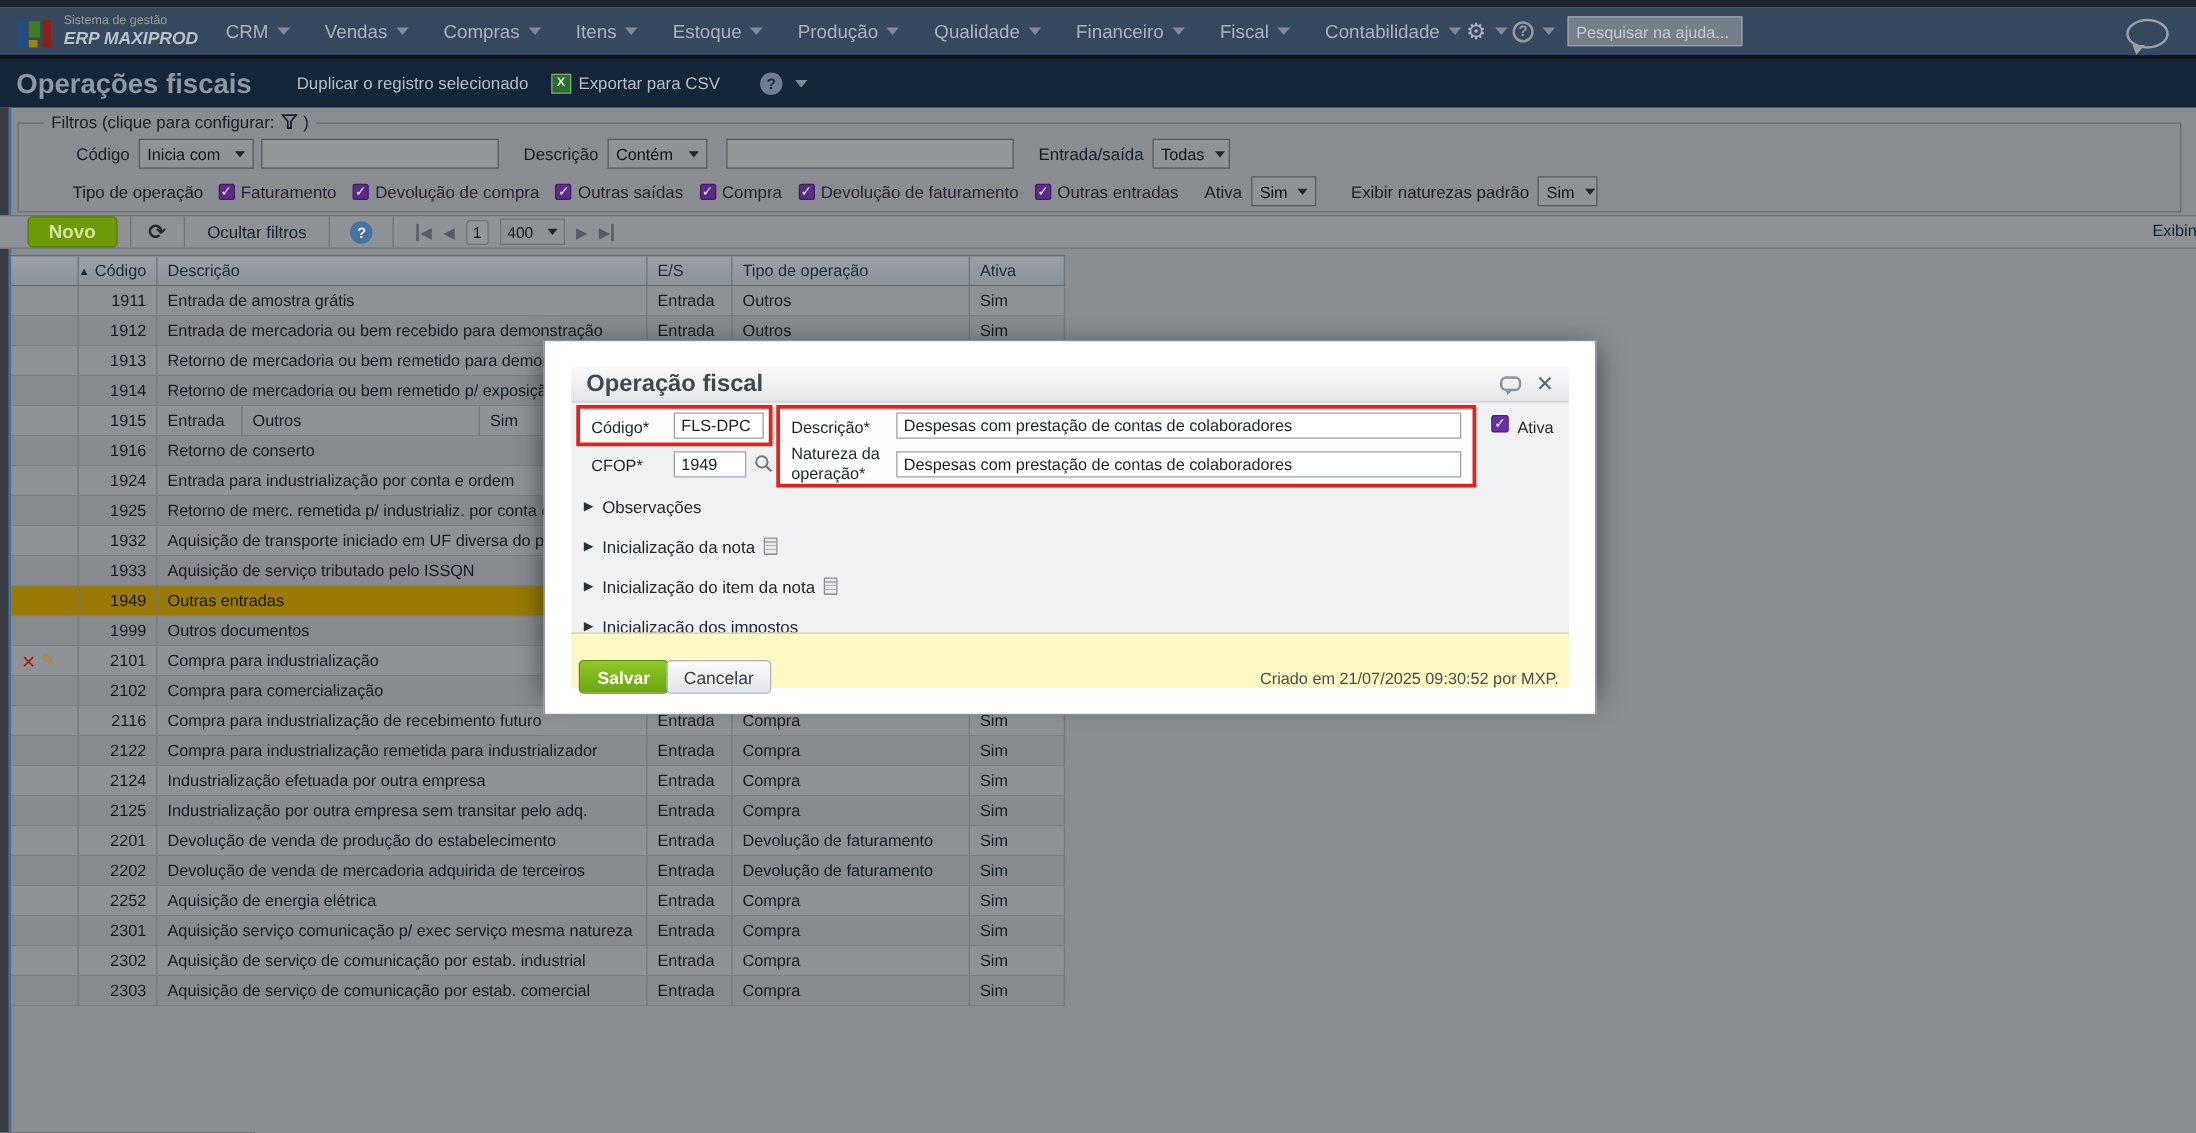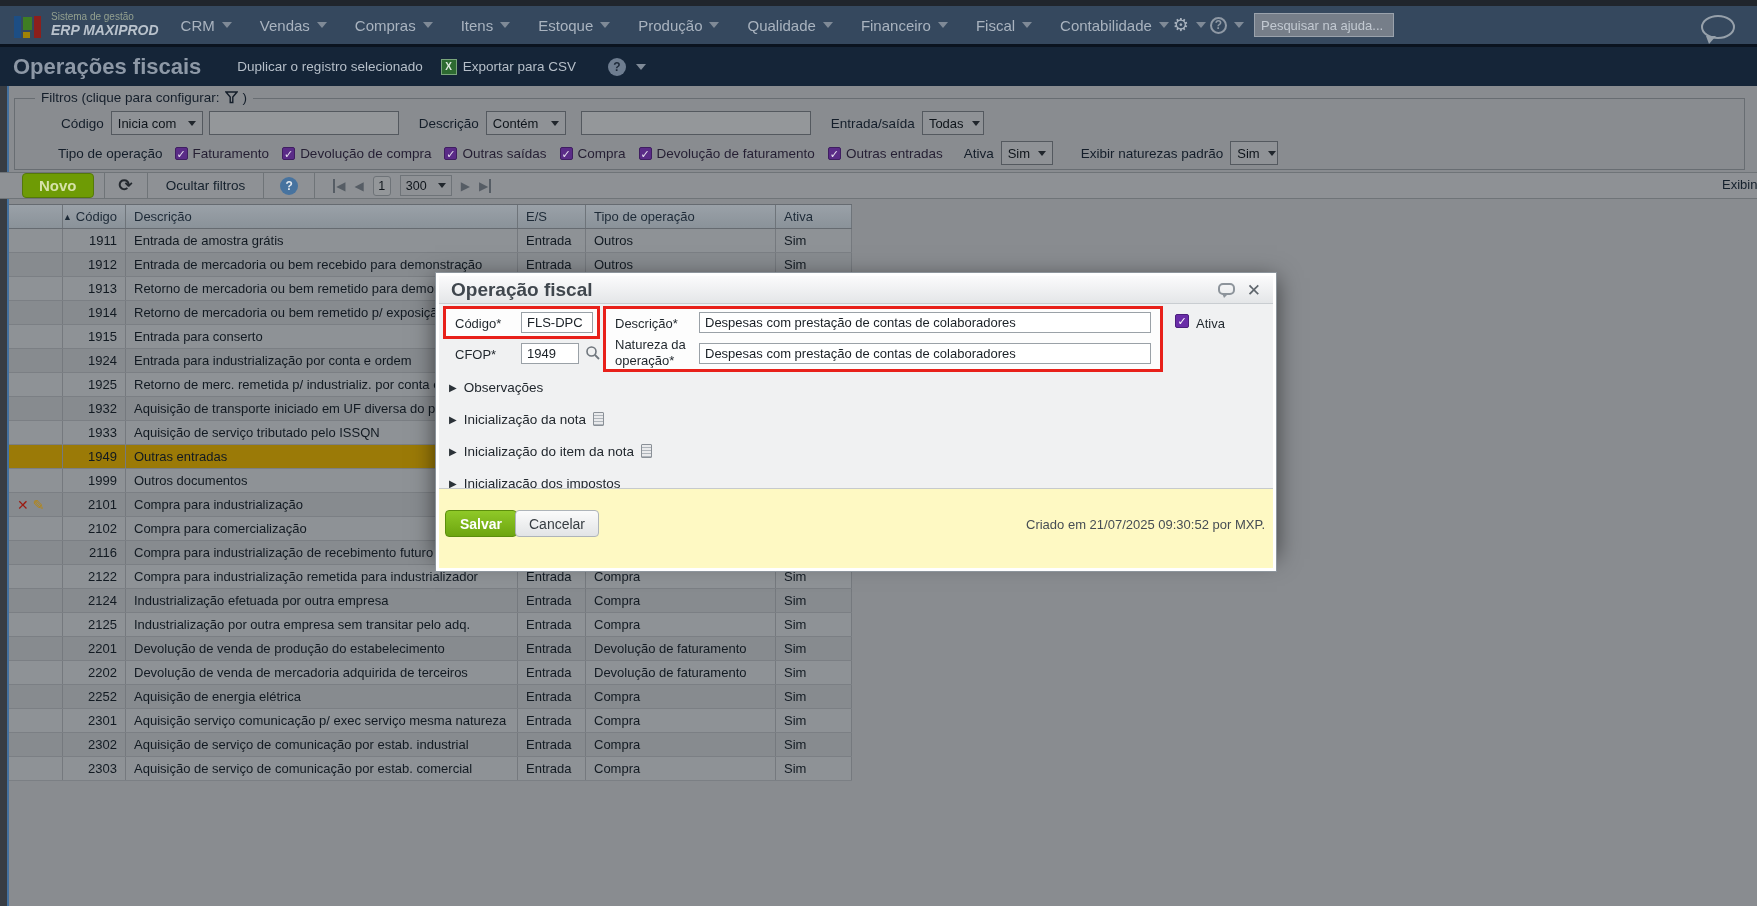--- a/index.html
+++ b/index.html
@@ -88,21 +88,21 @@
   .c-desc{width:392px;text-overflow:ellipsis;display:block!important;line-height:23px}
   .c-es{width:68px}
   .c-tipo{width:190px}
   .c-ativa{width:76px}
   .sort-arrow{font-size:9px;color:#1d2a37;margin-right:4px}
   .row-x{color:#9c1c12;font-weight:bold;font-size:14px;line-height:14px}
   .row-pencil{color:#b8860b;font-size:14px}
 
   
   .overlay-shadow{position:absolute;left:435px;top:272px;width:842px;height:281px;box-shadow:0 6px 22px rgba(0,0,0,.55)}
-  .modal{position:absolute;left:435px;top:272px;width:842px;height:300px;background:#fff;border:1px solid #8d959c;padding:3px}
+  .modal{position:absolute;left:435px;top:272px;width:842px;height:300px;background:#fff;border:1px solid #8d959c;padding:21px}
   .m-inner{position:relative;width:100%;height:100%;background:#f0f1f2}
   .m-title{position:absolute;left:0;top:0;right:0;height:28px;background:linear-gradient(#fbfbfc,#e4e6e8);border-bottom:1px solid #c9cdd1;display:flex;align-items:center}
   .m-title-text{font-size:19px;font-weight:600;color:#40474e;margin-left:12px}
   .m-bubble{position:absolute;right:38px;top:7px;width:17px;height:12px;border:2px solid #8d949b;border-radius:5px;cursor:pointer}
   .m-bubble:after{content:"";position:absolute;left:2px;bottom:-5px;width:0;height:0;border-left:2px solid transparent;border-right:5px solid transparent;border-top:5px solid #8d949b}
   .m-close{position:absolute;right:12px;top:4px;font-size:17px;font-weight:bold;color:#5f666d;cursor:pointer}
   .redbox{position:absolute;border:3px solid var(--highlight-red);background:#fdfdfd}
   .rb1{left:4px;top:30px;width:157px;height:33px}
   .rb2{left:164px;top:30px;width:560px;height:66px}
   .m-label{position:absolute;font-size:13px;color:#1f262c}
@@ -295,21 +295,21 @@
     <span class="tsep"></span>
     <span class="ocultar">Ocultar filtros</span>
     <span class="tsep"></span>
     <span class="tb-help2">?</span>
     <span class="tsep"></span>
     <div class="pager">
       <span class="pg bar-l">◀</span>
       <span class="pg">◀</span>
       <span class="pg-num">1</span>
       <span class="pg-size">
-        <span>300</span>
+        <span>400</span>
           <span class="sc"></span>
       </span>
       <span class="pg">▶</span>
       <span class="pg bar-r">▶</span>
     </div>
   </div>
   <span class="exibindo">Exibindo</span>
 
   <div class="tbl">
     <div class="t-head">
@@ -371,26 +371,36 @@
     <span class="tc c-tipo">Outros</span>
     <span class="tc c-ativa">Sim</span>
   </div>
 
   <div class="t-row">
     <span class="tc c-tools">
       
       
     </span>
     <span class="tc c-code">1915</span>
-    <span class="tc c-desc">Entrada para conserto</span>
-    <span class="tc c-es">Entrada</span>
-    <span class="tc c-tipo">Outros</span>
-    <span class="tc c-ativa">Sim</span>
-  </div>
-
+    <span class="tc c-es">Entrada</span>
+    <span class="tc c-tipo">Outros</span>
+    <span class="tc c-ativa">Sim</span>
+  </div>
+
+  <div class="t-row">
+    <span class="tc c-tools">
+      
+      
+    </span>
+    <span class="tc c-code">1916</span>
+    <span class="tc c-desc">Retorno de conserto</span>
+    <span class="tc c-es">Entrada</span>
+    <span class="tc c-tipo">Outros</span>
+    <span class="tc c-ativa">Sim</span>
+  </div>
 
   <div class="t-row">
     <span class="tc c-tools">
       
       
     </span>
     <span class="tc c-code">1924</span>
     <span class="tc c-desc">Entrada para industrialização por conta e ordem</span>
     <span class="tc c-es">Entrada</span>
     <span class="tc c-tipo">Outros</span>

